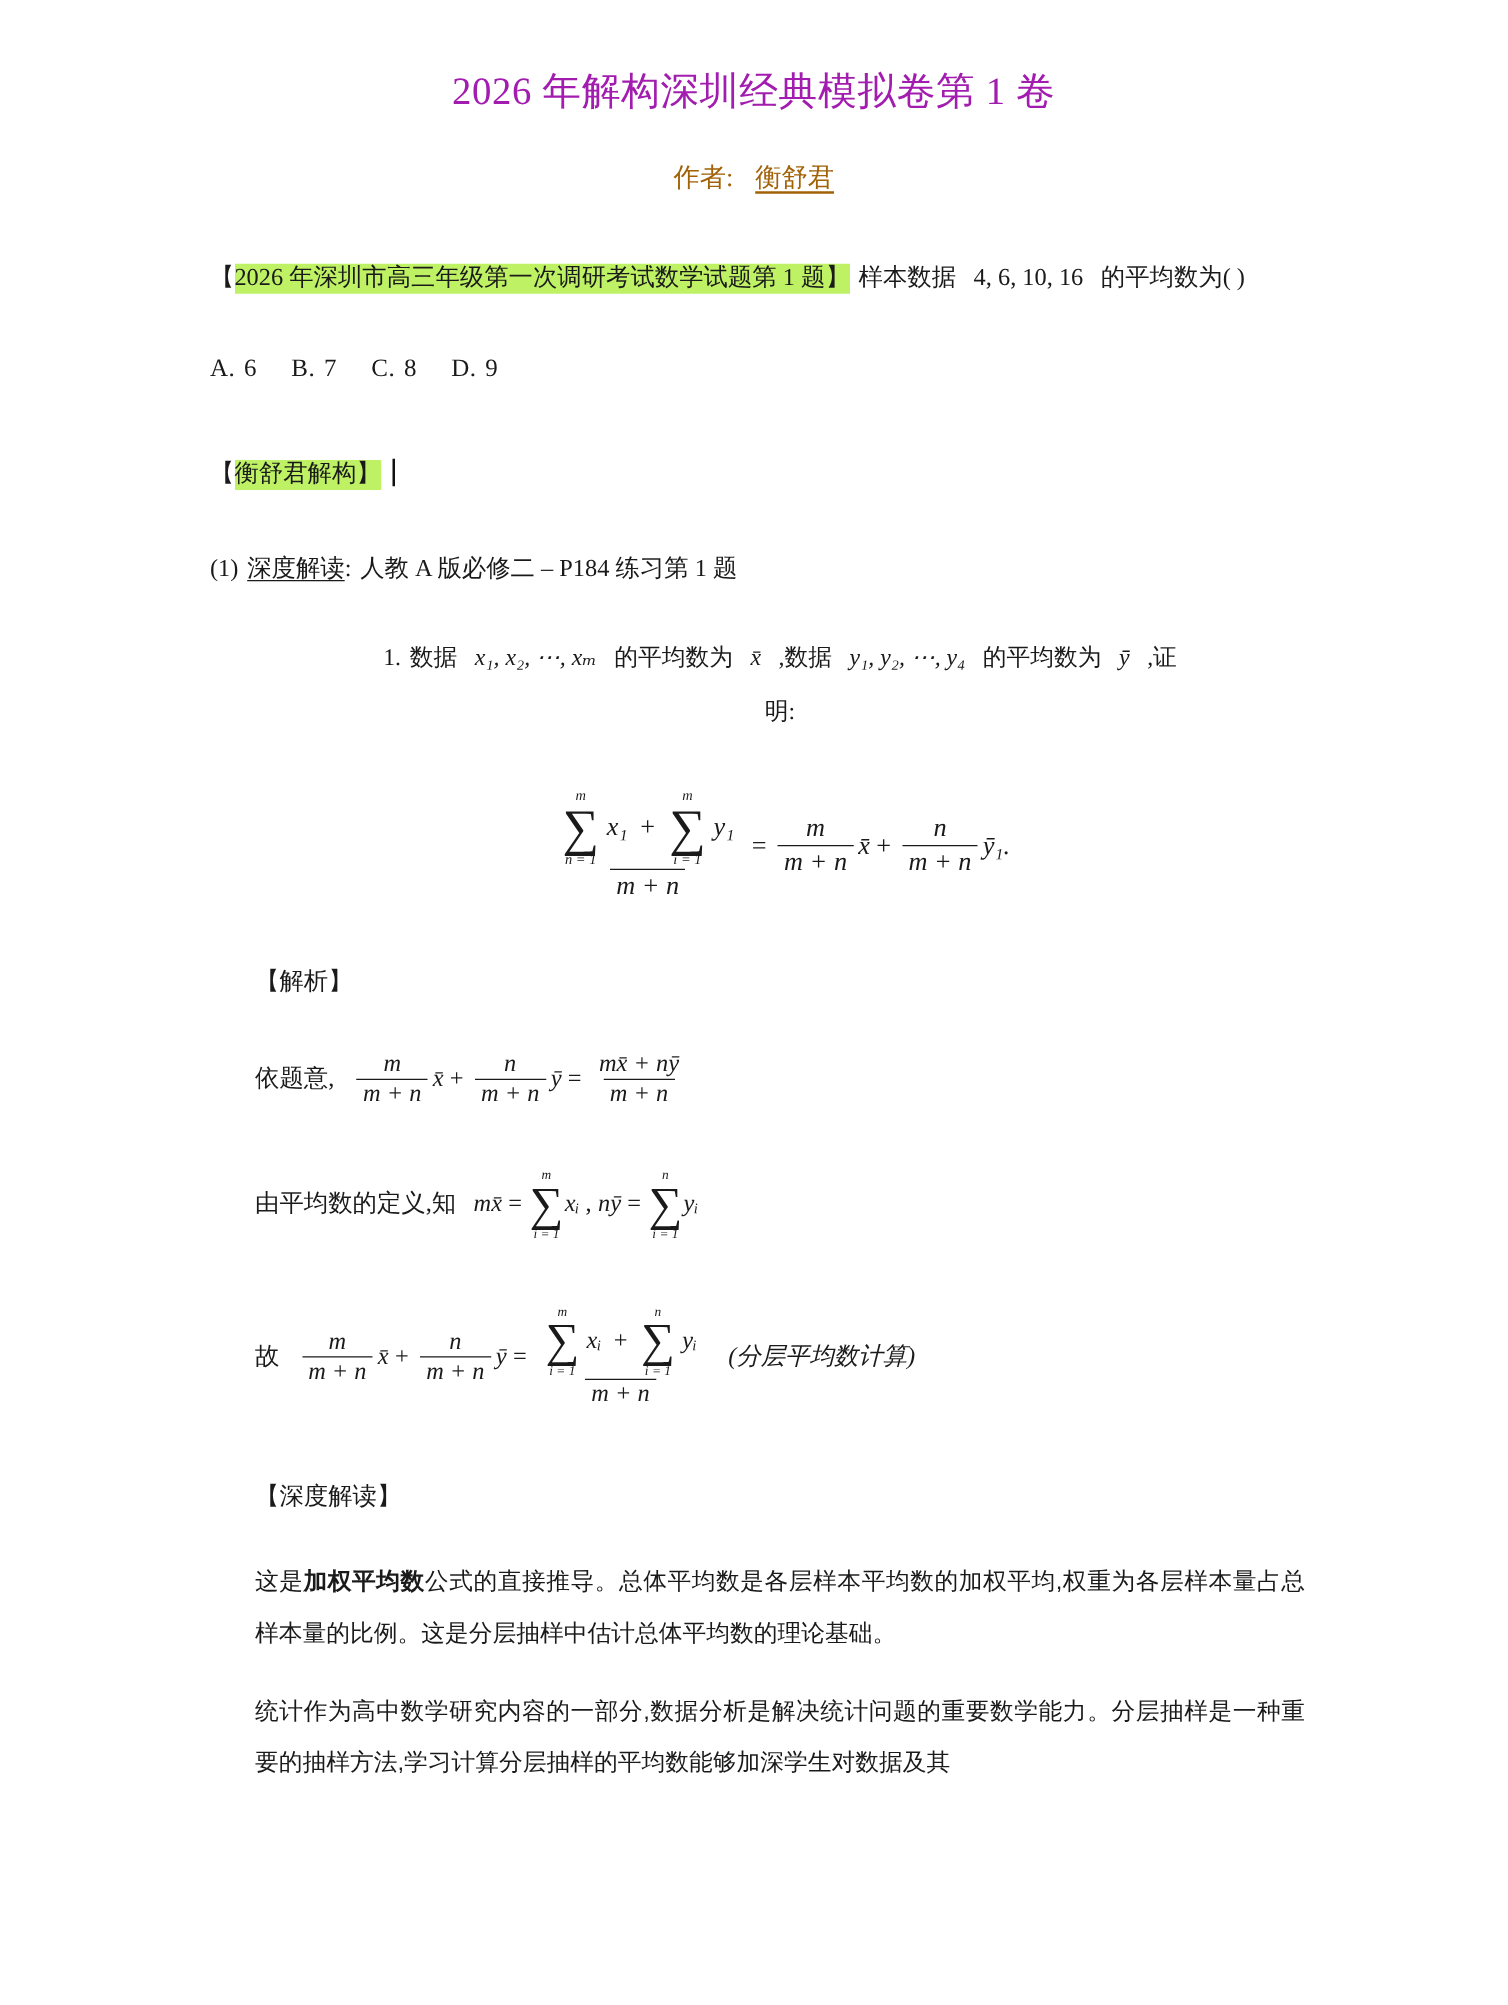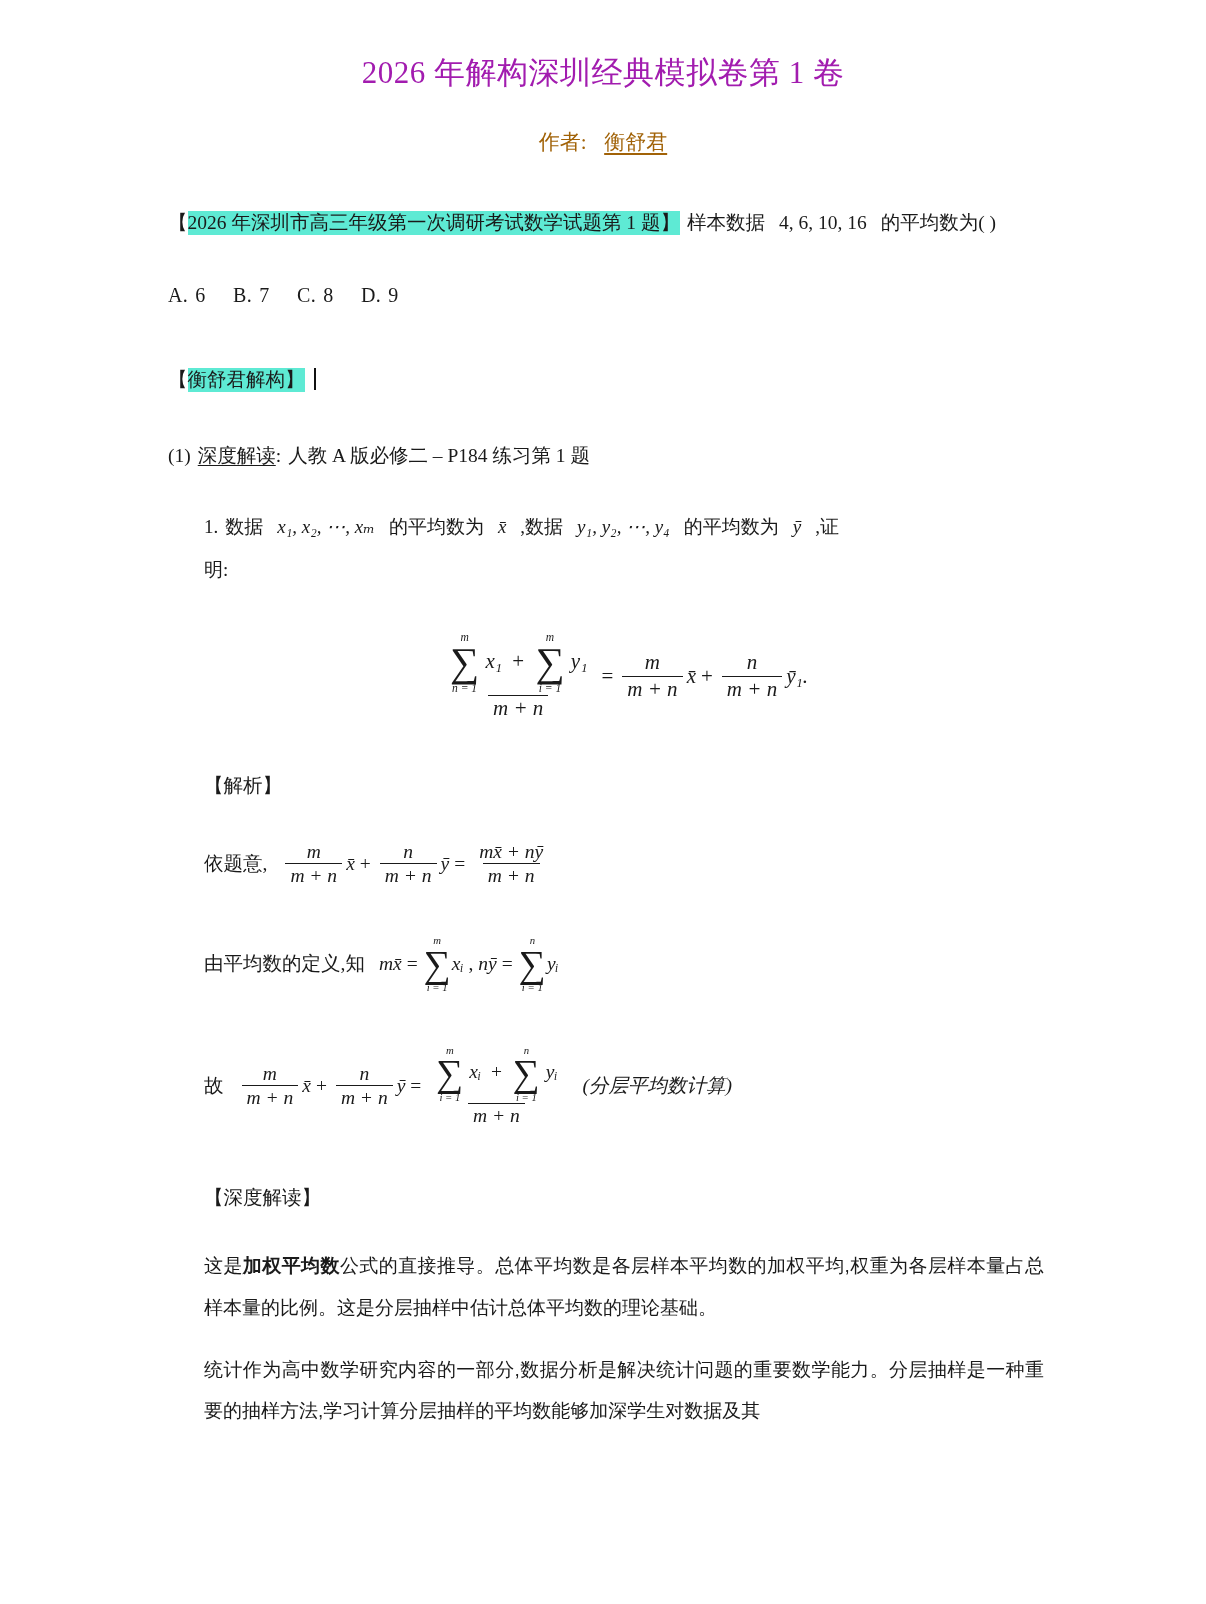--- a/index.html
+++ b/index.html
@@ -50,21 +50,21 @@
     line-height: 2.15;
   }
 
   .para {
     margin: 0;
     padding: 0;
   }
   .blk { margin-top: 26px; }
 
   .hl {
-    background: #5eead4;
+    background: #bef264;
     padding: 1px 0 2px 0;
   }
 
   .caret {
     display: inline-block;
     width: 2px;
     height: 22px;
     background: #111;
     vertical-align: -4px;
     margin-left: 9px;
@@ -96,21 +96,21 @@
   .src-line {
     margin-top: 34px;
     font-size: 19.5px;
   }
 
   
   .quote {
     margin-left: 36px;
     margin-top: 28px;
   }
-  .quote .q-line { font-size: 19px; line-height: 2.3; }
+  .quote .q-line { font-size: 19px; line-height: 2.3; text-align: center; }
 
   .sec-head { margin-top: 30px; font-size: 19.5px; }
 
   
   .math {
     font-family: "Liberation Serif", "DejaVu Serif", serif;
     font-style: italic;
     display: inline-flex;
     align-items: center;
     vertical-align: middle;

